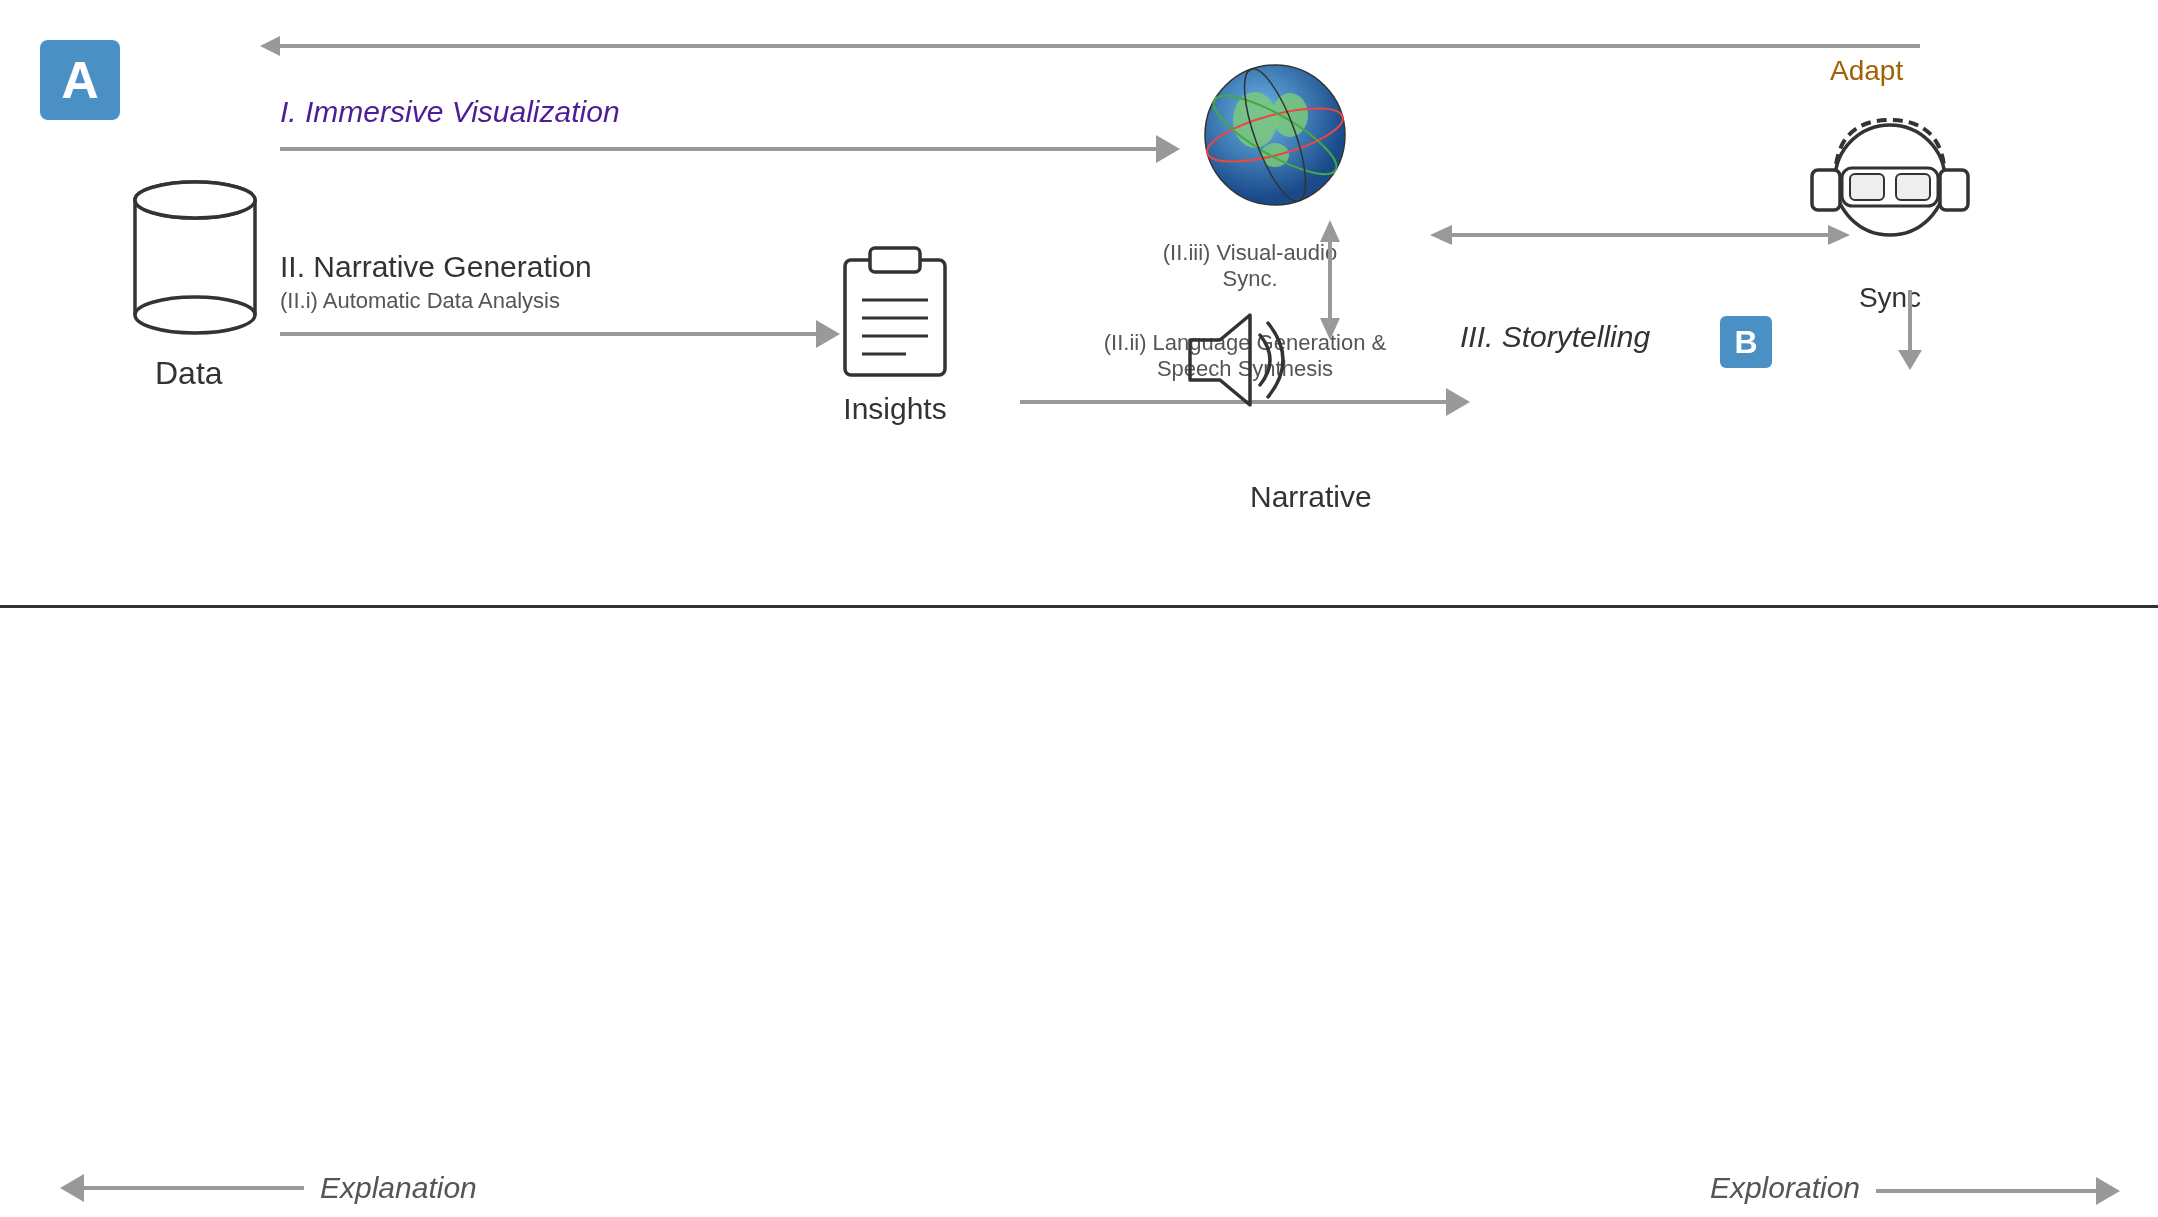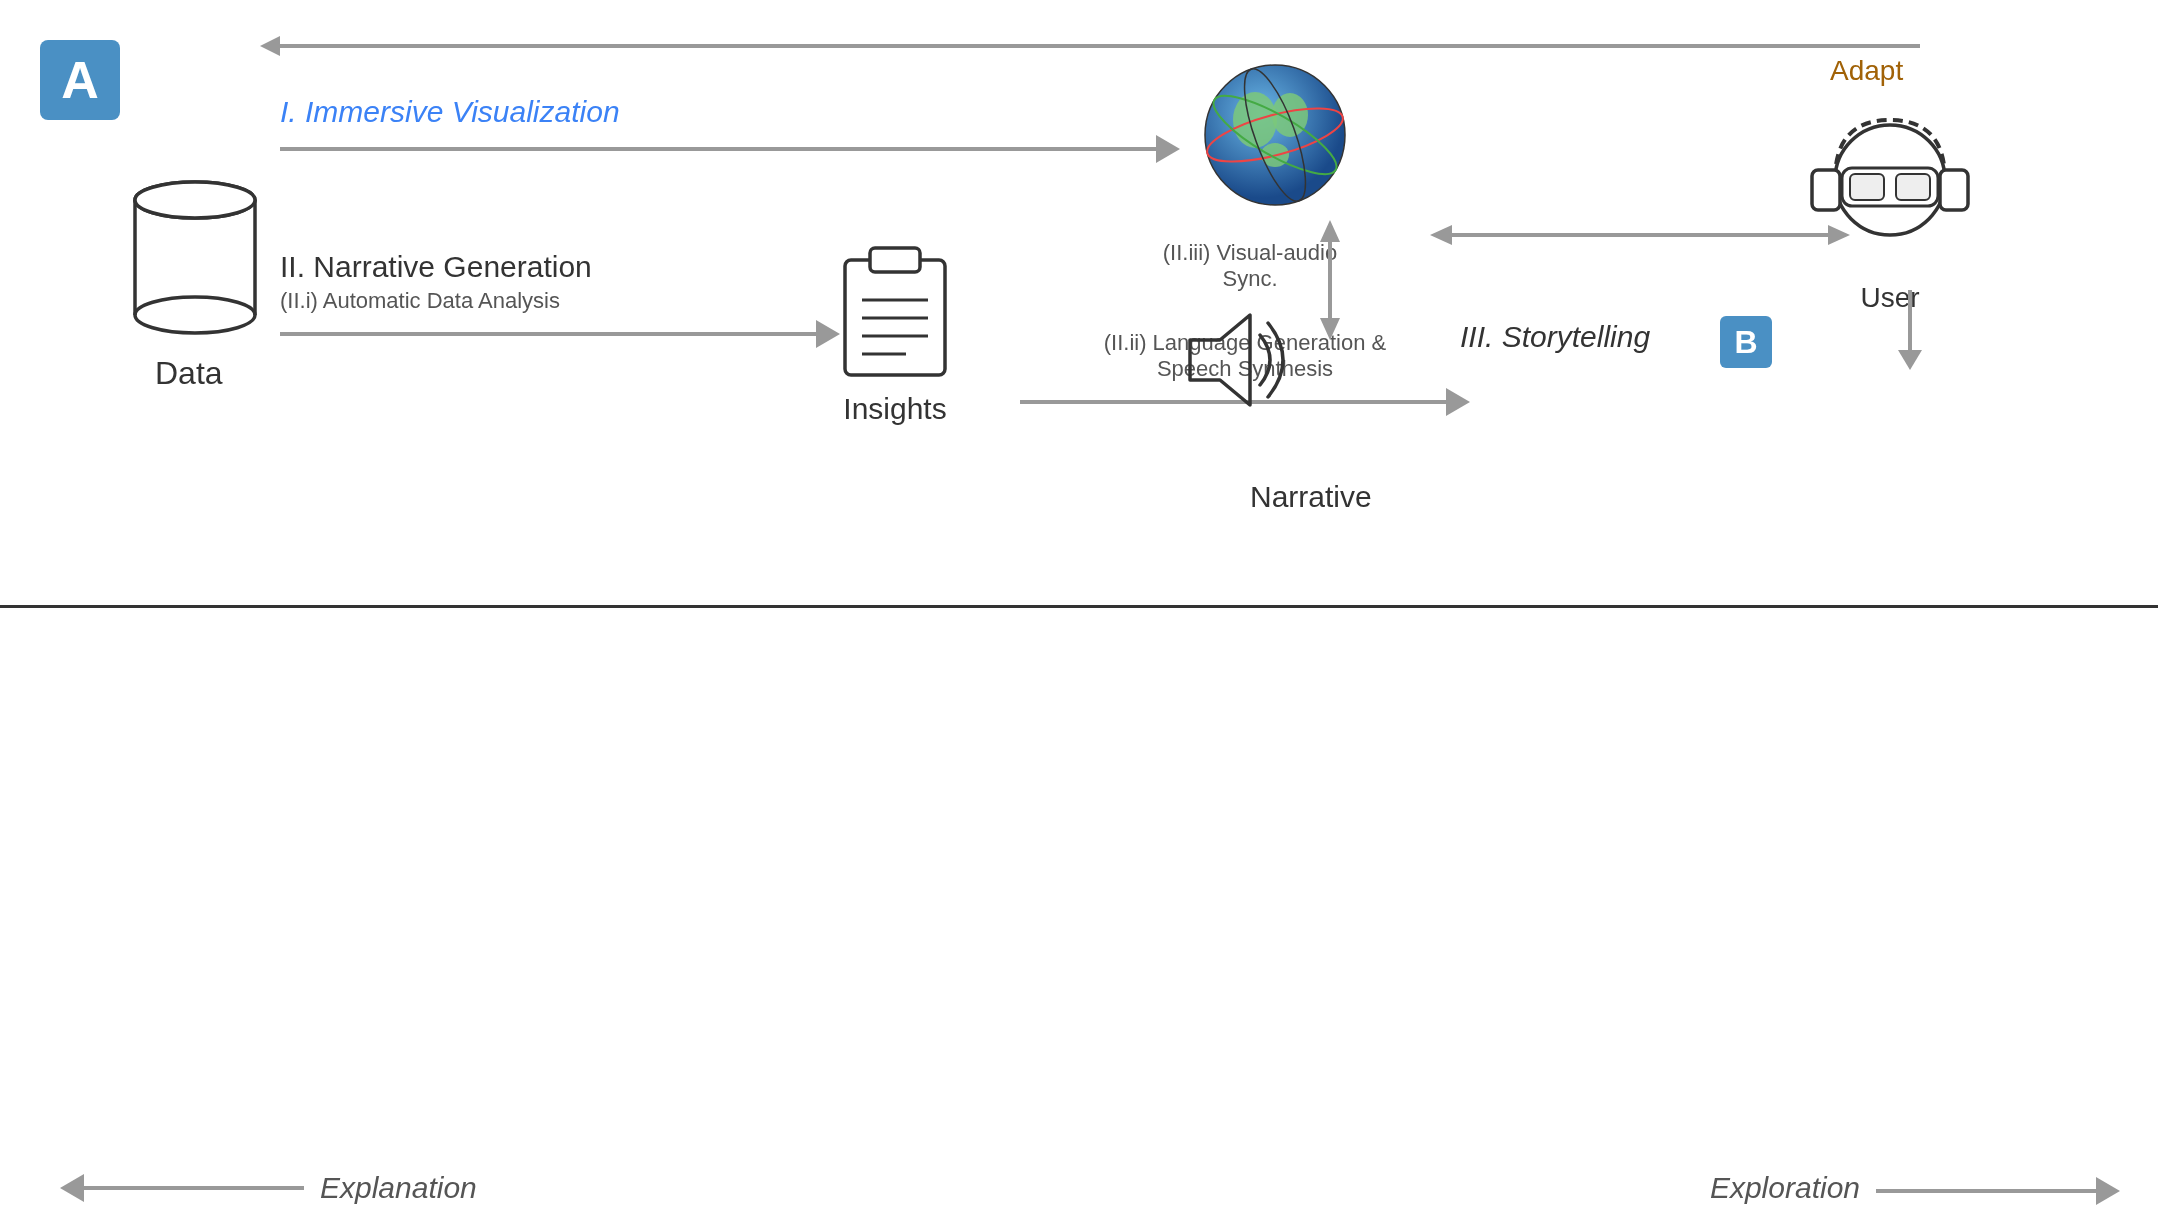--- a/index.html
+++ b/index.html
@@ -53,21 +53,21 @@
       font-size: 32px; color: #333;
     }
 
     
     .arrow-immersive {
       position: absolute;
       top: 95px; left: 280px;
       width: 900px;
     }
     .arrow-immersive .label {
-      font-size: 30px; color: #3b82f6; margin-bottom: 6px;
+      font-size: 30px; color: #4c1d95; margin-bottom: 6px;
       font-style: italic;
     }
     .horiz-arrow {
       display: flex; align-items: center;
     }
     .horiz-arrow .line {
       height: 4px; background: #999;
       flex: 1;
     }
     .horiz-arrow .head {
@@ -397,21 +397,21 @@
 
       <rect x="50" y="74" width="34" height="26" rx="5" fill="#eee" stroke="#333" stroke-width="2"></rect>
       <rect x="96" y="74" width="34" height="26" rx="5" fill="#eee" stroke="#333" stroke-width="2"></rect>
 
       <path d="M35,80 Q35,20 90,20 Q145,20 145,80" fill="none" stroke="#333" stroke-width="4" stroke-dasharray="10,6"></path>
 
       <rect x="12" y="70" width="28" height="40" rx="6" fill="white" stroke="#333" stroke-width="3.5"></rect>
       <rect x="140" y="70" width="28" height="40" rx="6" fill="white" stroke="#333" stroke-width="3.5"></rect>
     </svg>
     <div class="user-label">
-      <span>User</span>
+      <span>Sync</span>
     </div>
   </div>
 
   <div style="position:absolute; top:290px; left:1895px;">
     <svg width="30" height="80">
       <line x1="15" y1="0" x2="15" y2="62" stroke="#999" stroke-width="4"></line>
       <polygon points="15,80 3,60 27,60" fill="#999"></polygon>
     </svg>
   </div>
 

